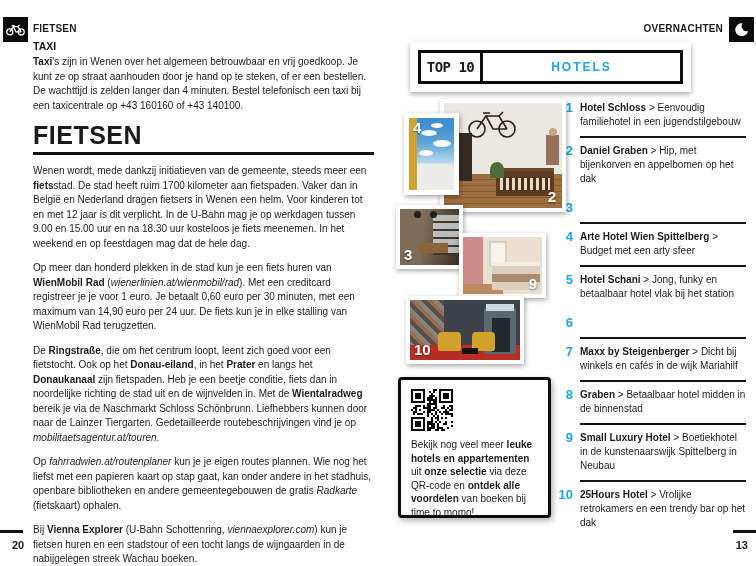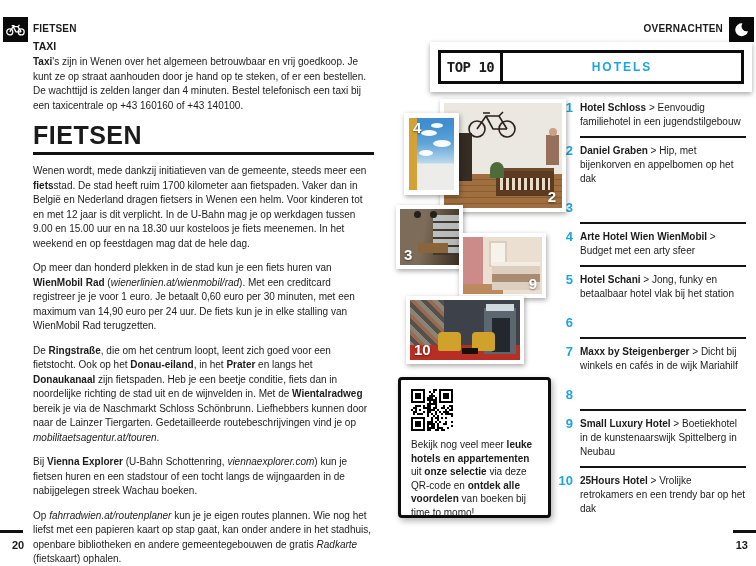--- a/index.html
+++ b/index.html
@@ -28,22 +28,22 @@
   .lp-title { font-size:25px; line-height:24px; font-weight:bold; letter-spacing:.5px;
               padding-bottom:5px; border-bottom:3px solid #111; margin:3px 0 9px; }
 
   .pagenum { position:absolute; font-size:11px; font-weight:bold; }
   .pagenum-rule { position:absolute; top:530px; width:23px; height:3px; background:#111; }
   .pagenum-rule.l { left:0; } .pagenum-rule.r { right:0; }
   .pagenum.l { left:12px; top:539px; }
   .pagenum.r { right:8px; top:539px; }
 
   
-  .top10-card { position:absolute; left:410px; top:42px; width:322px; height:50px;
-                background:#fff; box-shadow:0 2px 5px rgba(0,0,0,.35); padding:8px;margin-left:20px; }
+  .top10-card { position:absolute; left:410px; top:42px; width:281px; height:50px;
+                background:#fff; box-shadow:0 2px 5px rgba(0,0,0,.35); padding:8px; }
   .top10-frame { width:100%; height:100%; border:3px solid #0c0c0c; display:flex; }
   .top10-left { width:62px; border-right:3px solid #0c0c0c; display:flex; align-items:center;
                 justify-content:center; font-family:"DejaVu Sans Mono", monospace;
                 font-weight:bold; font-size:14px; letter-spacing:-.5px; }
   .top10-right { flex:1; display:flex; align-items:center; justify-content:center;
                  font-size:12px; font-weight:bold; letter-spacing:2px; color:#1ba6e1; }
 
   
   .photo { position:absolute; background:#fff; padding:4px; box-shadow:1px 2px 5px rgba(0,0,0,.35); }
   .ph-art { position:relative; width:100%; height:100%; overflow:hidden; }
@@ -134,22 +134,22 @@
 
     <div class="lp-content">
       <h3 class="h-small">TAXI</h3>
       <p class="body-p"><span class="b">Taxi</span><span>'s zijn in Wenen over het algemeen betrouwbaar en vrij goedkoop. Je kunt ze op straat aanhouden door je hand op te steken, of er een bestellen. De wachttijd is zelden langer dan 4 minuten. Bestel telefonisch een taxi bij een taxicentrale op +43 160160 of +43 140100.</span></p>
 
       <h1 class="lp-title">FIETSEN</h1>
 
       <p class="body-p"><span>Wenen wordt, mede dankzij initiatieven van de gemeente, steeds meer een </span><span class="b">fiets</span><span>stad. De stad heeft ruim 1700 kilometer aan fietspaden. Vaker dan in België en Nederland dragen fietsers in Wenen een helm. Voor kinderen tot en met 12 jaar is dit verplicht. In de U-Bahn mag je op werkdagen tussen 9.00 en 15.00 uur en na 18.30 uur kosteloos je fiets meenemen. In het weekend en op feestdagen mag dat de hele dag.</span></p>
       <p class="body-p"><span>Op meer dan honderd plekken in de stad kun je een fiets huren van </span><span class="b">WienMobil Rad</span><span> (</span><span class="i">wienerlinien.at/wienmobil/rad</span><span>). Met een creditcard registreer je je voor 1 euro. Je betaalt 0,60 euro per 30 minuten, met een maximum van 14,90 euro per 24 uur. De fiets kun je in elke stalling van WienMobil Rad terugzetten.</span></p>
       <p class="body-p"><span>De </span><span class="b">Ringstraße</span><span>, die om het centrum loopt, leent zich goed voor een fietstocht. Ook op het </span><span class="b">Donau-eiland</span><span>, in het </span><span class="b">Prater</span><span> en langs het </span><span class="b">Donaukanaal</span><span> zijn fietspaden. Heb je een beetje conditie, fiets dan in noordelijke richting de stad uit en de wijnvelden in. Met de </span><span class="b">Wientalradweg</span><span> bereik je via de Naschmarkt Schloss Schönbrunn. Liefhebbers kunnen door naar de Lainzer Tiergarten. Gedetailleerde routebeschrijvingen vind je op </span><span class="i">mobilitaetsagentur.at/touren</span><span>.</span></p>
+      <p class="body-p"><span>Op </span><span class="i">fahrradwien.at/routenplaner</span><span> kun je je eigen routes plannen. Wie nog het liefst met een papieren kaart op stap gaat, kan onder andere in het stadhuis, openbare bibliotheken en andere gemeentegebouwen de gratis </span><span class="i">Radkarte</span><span> (fietskaart) ophalen.</span></p>
       <p class="body-p"><span>Bij </span><span class="b">Vienna Explorer</span><span> (U-Bahn Schottenring, </span><span class="i">viennaexplorer.com</span><span>) kun je fietsen huren en een stadstour of een tocht langs de wijngaarden in de nabijgelegen streek Wachau boeken.</span></p>
-      <p class="body-p"><span>Op </span><span class="i">fahrradwien.at/routenplaner</span><span> kun je je eigen routes plannen. Wie nog het liefst met een papieren kaart op stap gaat, kan onder andere in het stadhuis, openbare bibliotheken en andere gemeentegebouwen de gratis </span><span class="i">Radkarte</span><span> (fietskaart) ophalen.</span></p>
     </div>
 
     <div class="pagenum-rule l"></div>
     <span class="pagenum l">20</span>
   </div>
 
   <div>
     <span class="tab-label right">OVERNACHTEN</span>
     <div class="icon-box right">
       <svg width="15" height="15" viewBox="0 0 24 24">
@@ -367,39 +367,40 @@
     <span class="rank">2</span>
     <span class="htext"><span class="hname">Daniel Graben</span><span class="hdesc"> &gt; Hip, met bijenkorven en appelbomen op het dak</span></span>
   </li>
 
   <li class="hotel-item">
     <span class="rank">3</span>
   </li>
 
   <li class="hotel-item">
     <span class="rank">4</span>
-    <span class="htext"><span class="hname">Arte Hotel Wien WienMobil</span><span class="hdesc"> &gt; Budget met een arty sfeer</span></span>
+    <span class="htext"><span class="hname">Arte Hotel Wien Spittelberg</span><span class="hdesc"> &gt; Budget met een arty sfeer</span></span>
   </li>
 
   <li class="hotel-item">
     <span class="rank">5</span>
     <span class="htext"><span class="hname">Hotel Schani</span><span class="hdesc"> &gt; Jong, funky en betaalbaar hotel vlak bij het station</span></span>
   </li>
 
   <li class="hotel-item">
     <span class="rank">6</span>
   </li>
 
   <li class="hotel-item">
     <span class="rank">7</span>
     <span class="htext"><span class="hname">Maxx by Steigenberger</span><span class="hdesc"> &gt; Dicht bij winkels en cafés in de wijk Mariahilf</span></span>
   </li>
 
   <li class="hotel-item">
     <span class="rank">8</span>
+    <span class="htext"><span class="hname">Graben</span><span class="hdesc"> &gt; Betaalbaar hotel midden in de binnenstad</span></span>
   </li>
 
   <li class="hotel-item">
     <span class="rank">9</span>
     <span class="htext"><span class="hname">Small Luxury Hotel</span><span class="hdesc"> &gt; Boetiekhotel in de kunstenaarswijk Spittelberg in Neubau</span></span>
   </li>
 
   <li class="hotel-item">
     <span class="rank">10</span>
     <span class="htext"><span class="hname">25Hours Hotel</span><span class="hdesc"> &gt; Vrolijke retrokamers en een trendy bar op het dak</span></span>

